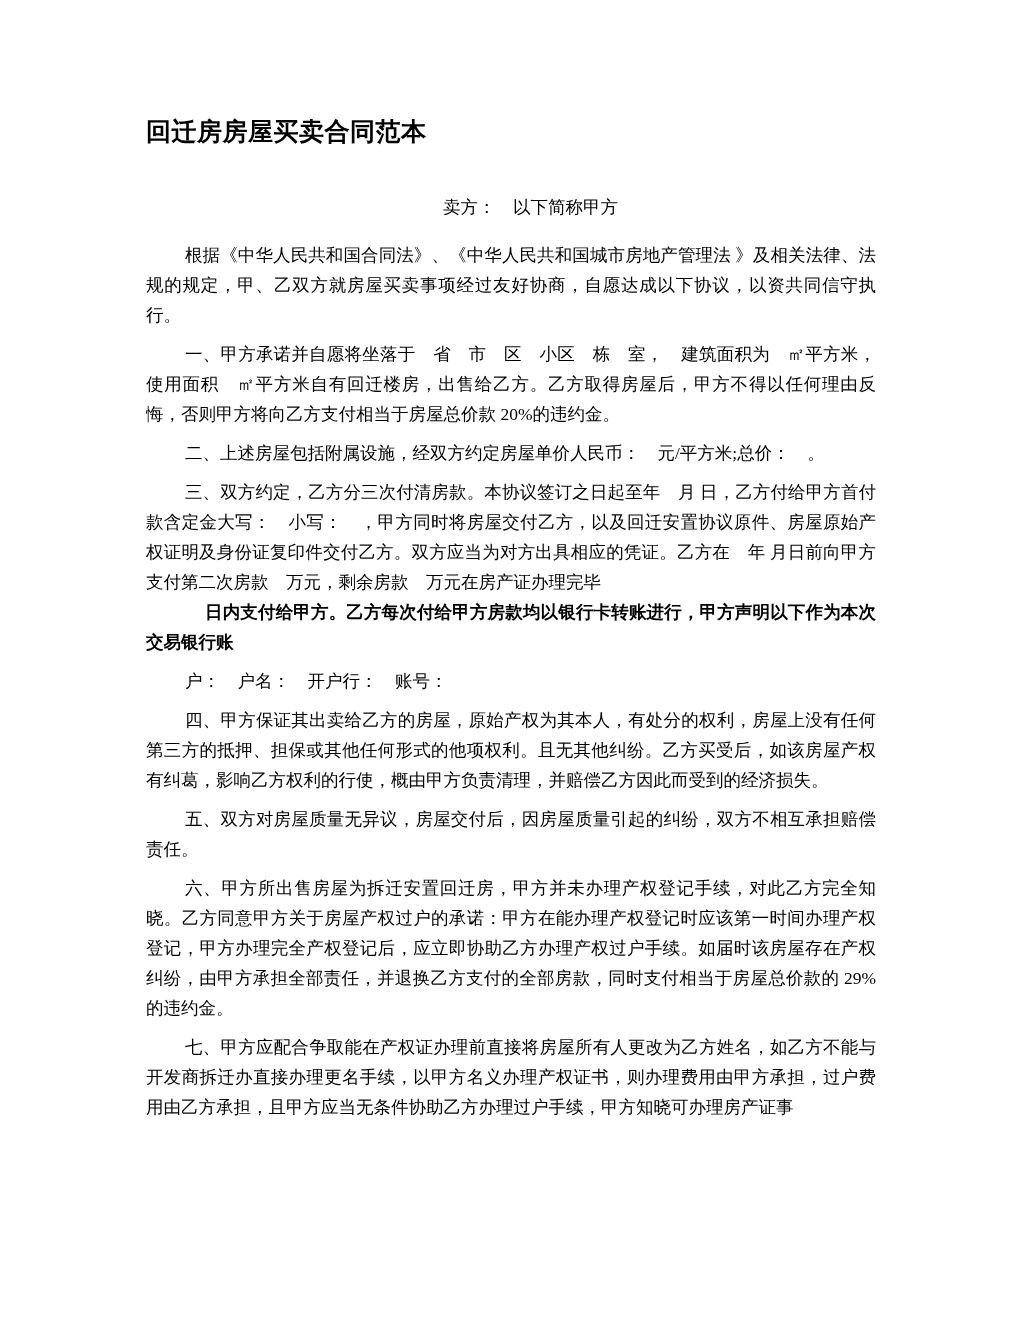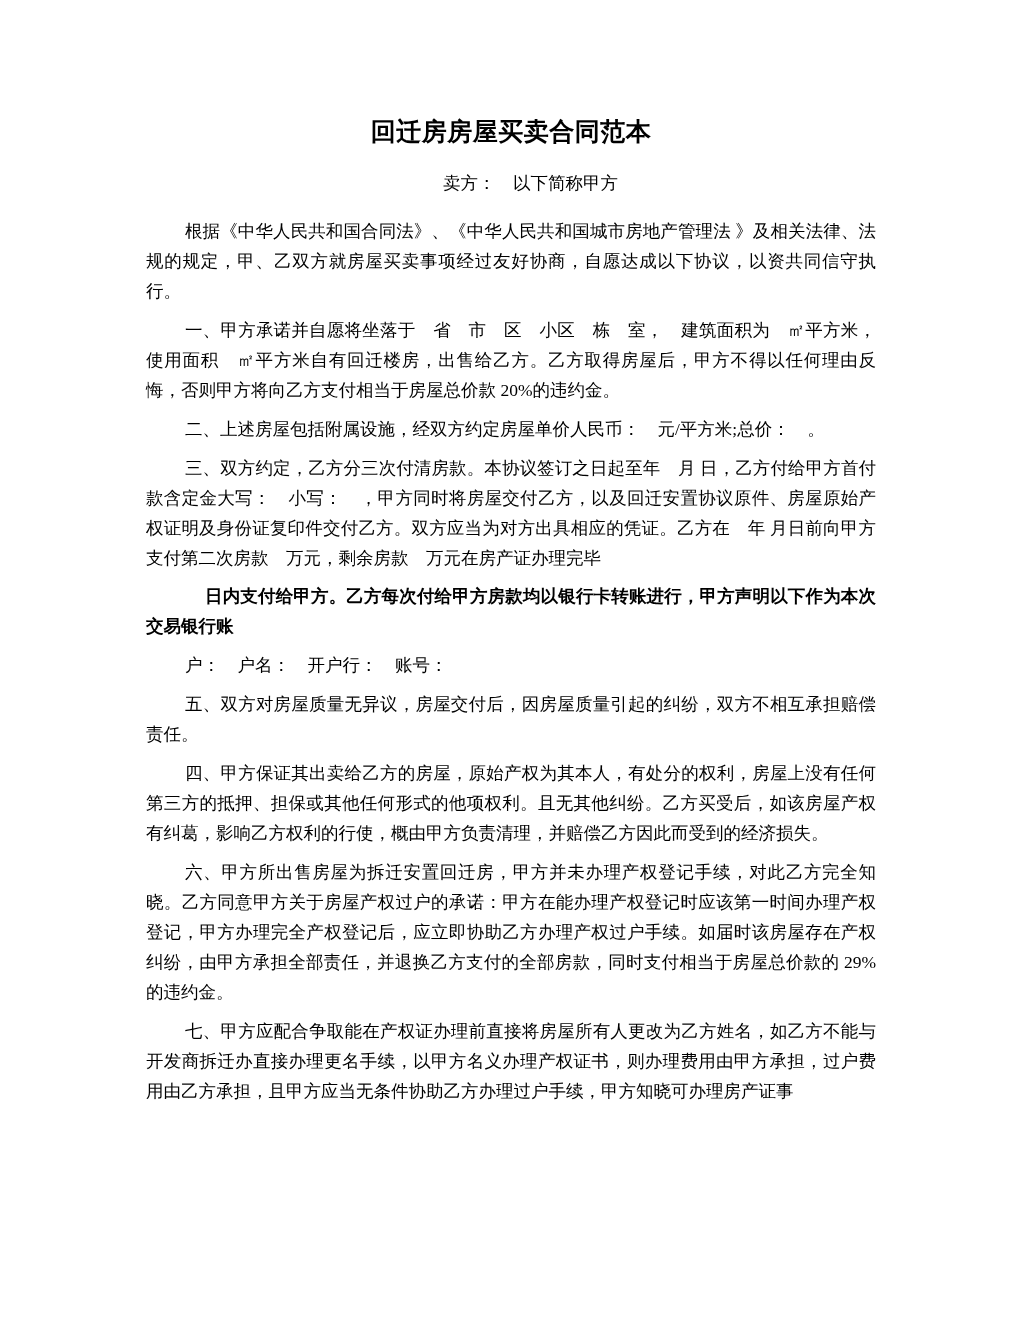--- a/index.html
+++ b/index.html
@@ -15,38 +15,37 @@
     background: #ffffff;
     color: #000000;
     padding: 112px 144px 40px 146px;
     font-family: "Liberation Serif", serif;
     overflow: hidden;
   }
   .doc-title {
     font-size: 25px;
     line-height: 40px;
     font-weight: bold;
-    text-align: center;
     letter-spacing: 0.5px;
-    margin: 0 0 16px 0;
+    margin: 0 0 40px 0;
   }
   .para {
     font-size: 17.5px;
     line-height: 30px;
     margin: 0 0 9px 0;
     text-align: justify;
     text-indent: 39px;
     word-break: break-all;
   }
   .party {
     margin-bottom: 18px;
     text-align: center;
   }
   .no-gap {
-    margin-bottom: 8px;
+    margin-bottom: 0;
   }
   .cont {
     text-indent: 59px;
     font-weight: bold;
   }
 </style>
 </head>
 <body>
 
 <div class="page">
@@ -60,20 +59,20 @@
   <p class="para">一、甲方承诺并自愿将坐落于　省　市　区　小区　栋　室，　建筑面积为　㎡平方米，使用面积　㎡平方米自有回迁楼房，出售给乙方。乙方取得房屋后，甲方不得以任何理由反悔，否则甲方将向乙方支付相当于房屋总价款 20%的违约金。</p>
 
   <p class="para">二、上述房屋包括附属设施，经双方约定房屋单价人民币：　元/平方米;总价：　。</p>
 
   <p class="para no-gap">三、双方约定，乙方分三次付清房款。本协议签订之日起至年　月 日，乙方付给甲方首付款含定金大写：　小写：　，甲方同时将房屋交付乙方，以及回迁安置协议原件、房屋原始产权证明及身份证复印件交付乙方。双方应当为对方出具相应的凭证。乙方在　年 月日前向甲方支付第二次房款　万元，剩余房款　万元在房产证办理完毕</p>
 
   <p class="para cont">日内支付给甲方。乙方每次付给甲方房款均以银行卡转账进行，甲方声明以下作为本次交易银行账</p>
 
   <p class="para">户：　户名：　开户行：　账号：</p>
 
+  <p class="para">四、甲方保证其出卖给乙方的房屋，原始产权为其本人，有处分的权利，房屋上没有任何第三方的抵押、担保或其他任何形式的他项权利。且无其他纠纷。乙方买受后，如该房屋产权有纠葛，影响乙方权利的行使，概由甲方负责清理，并赔偿乙方因此而受到的经济损失。</p>
+
   <p class="para">五、双方对房屋质量无异议，房屋交付后，因房屋质量引起的纠纷，双方不相互承担赔偿责任。</p>
-
-  <p class="para">四、甲方保证其出卖给乙方的房屋，原始产权为其本人，有处分的权利，房屋上没有任何第三方的抵押、担保或其他任何形式的他项权利。且无其他纠纷。乙方买受后，如该房屋产权有纠葛，影响乙方权利的行使，概由甲方负责清理，并赔偿乙方因此而受到的经济损失。</p>
 
   <p class="para">六、甲方所出售房屋为拆迁安置回迁房，甲方并未办理产权登记手续，对此乙方完全知晓。乙方同意甲方关于房屋产权过户的承诺：甲方在能办理产权登记时应该第一时间办理产权登记，甲方办理完全产权登记后，应立即协助乙方办理产权过户手续。如届时该房屋存在产权纠纷，由甲方承担全部责任，并退换乙方支付的全部房款，同时支付相当于房屋总价款的 29%的违约金。</p>
 
   <p class="para">七、甲方应配合争取能在产权证办理前直接将房屋所有人更改为乙方姓名，如乙方不能与开发商拆迁办直接办理更名手续，以甲方名义办理产权证书，则办理费用由甲方承担，过户费用由乙方承担，且甲方应当无条件协助乙方办理过户手续，甲方知晓可办理房产证事</p>
 </div>
 
 </body></html>

